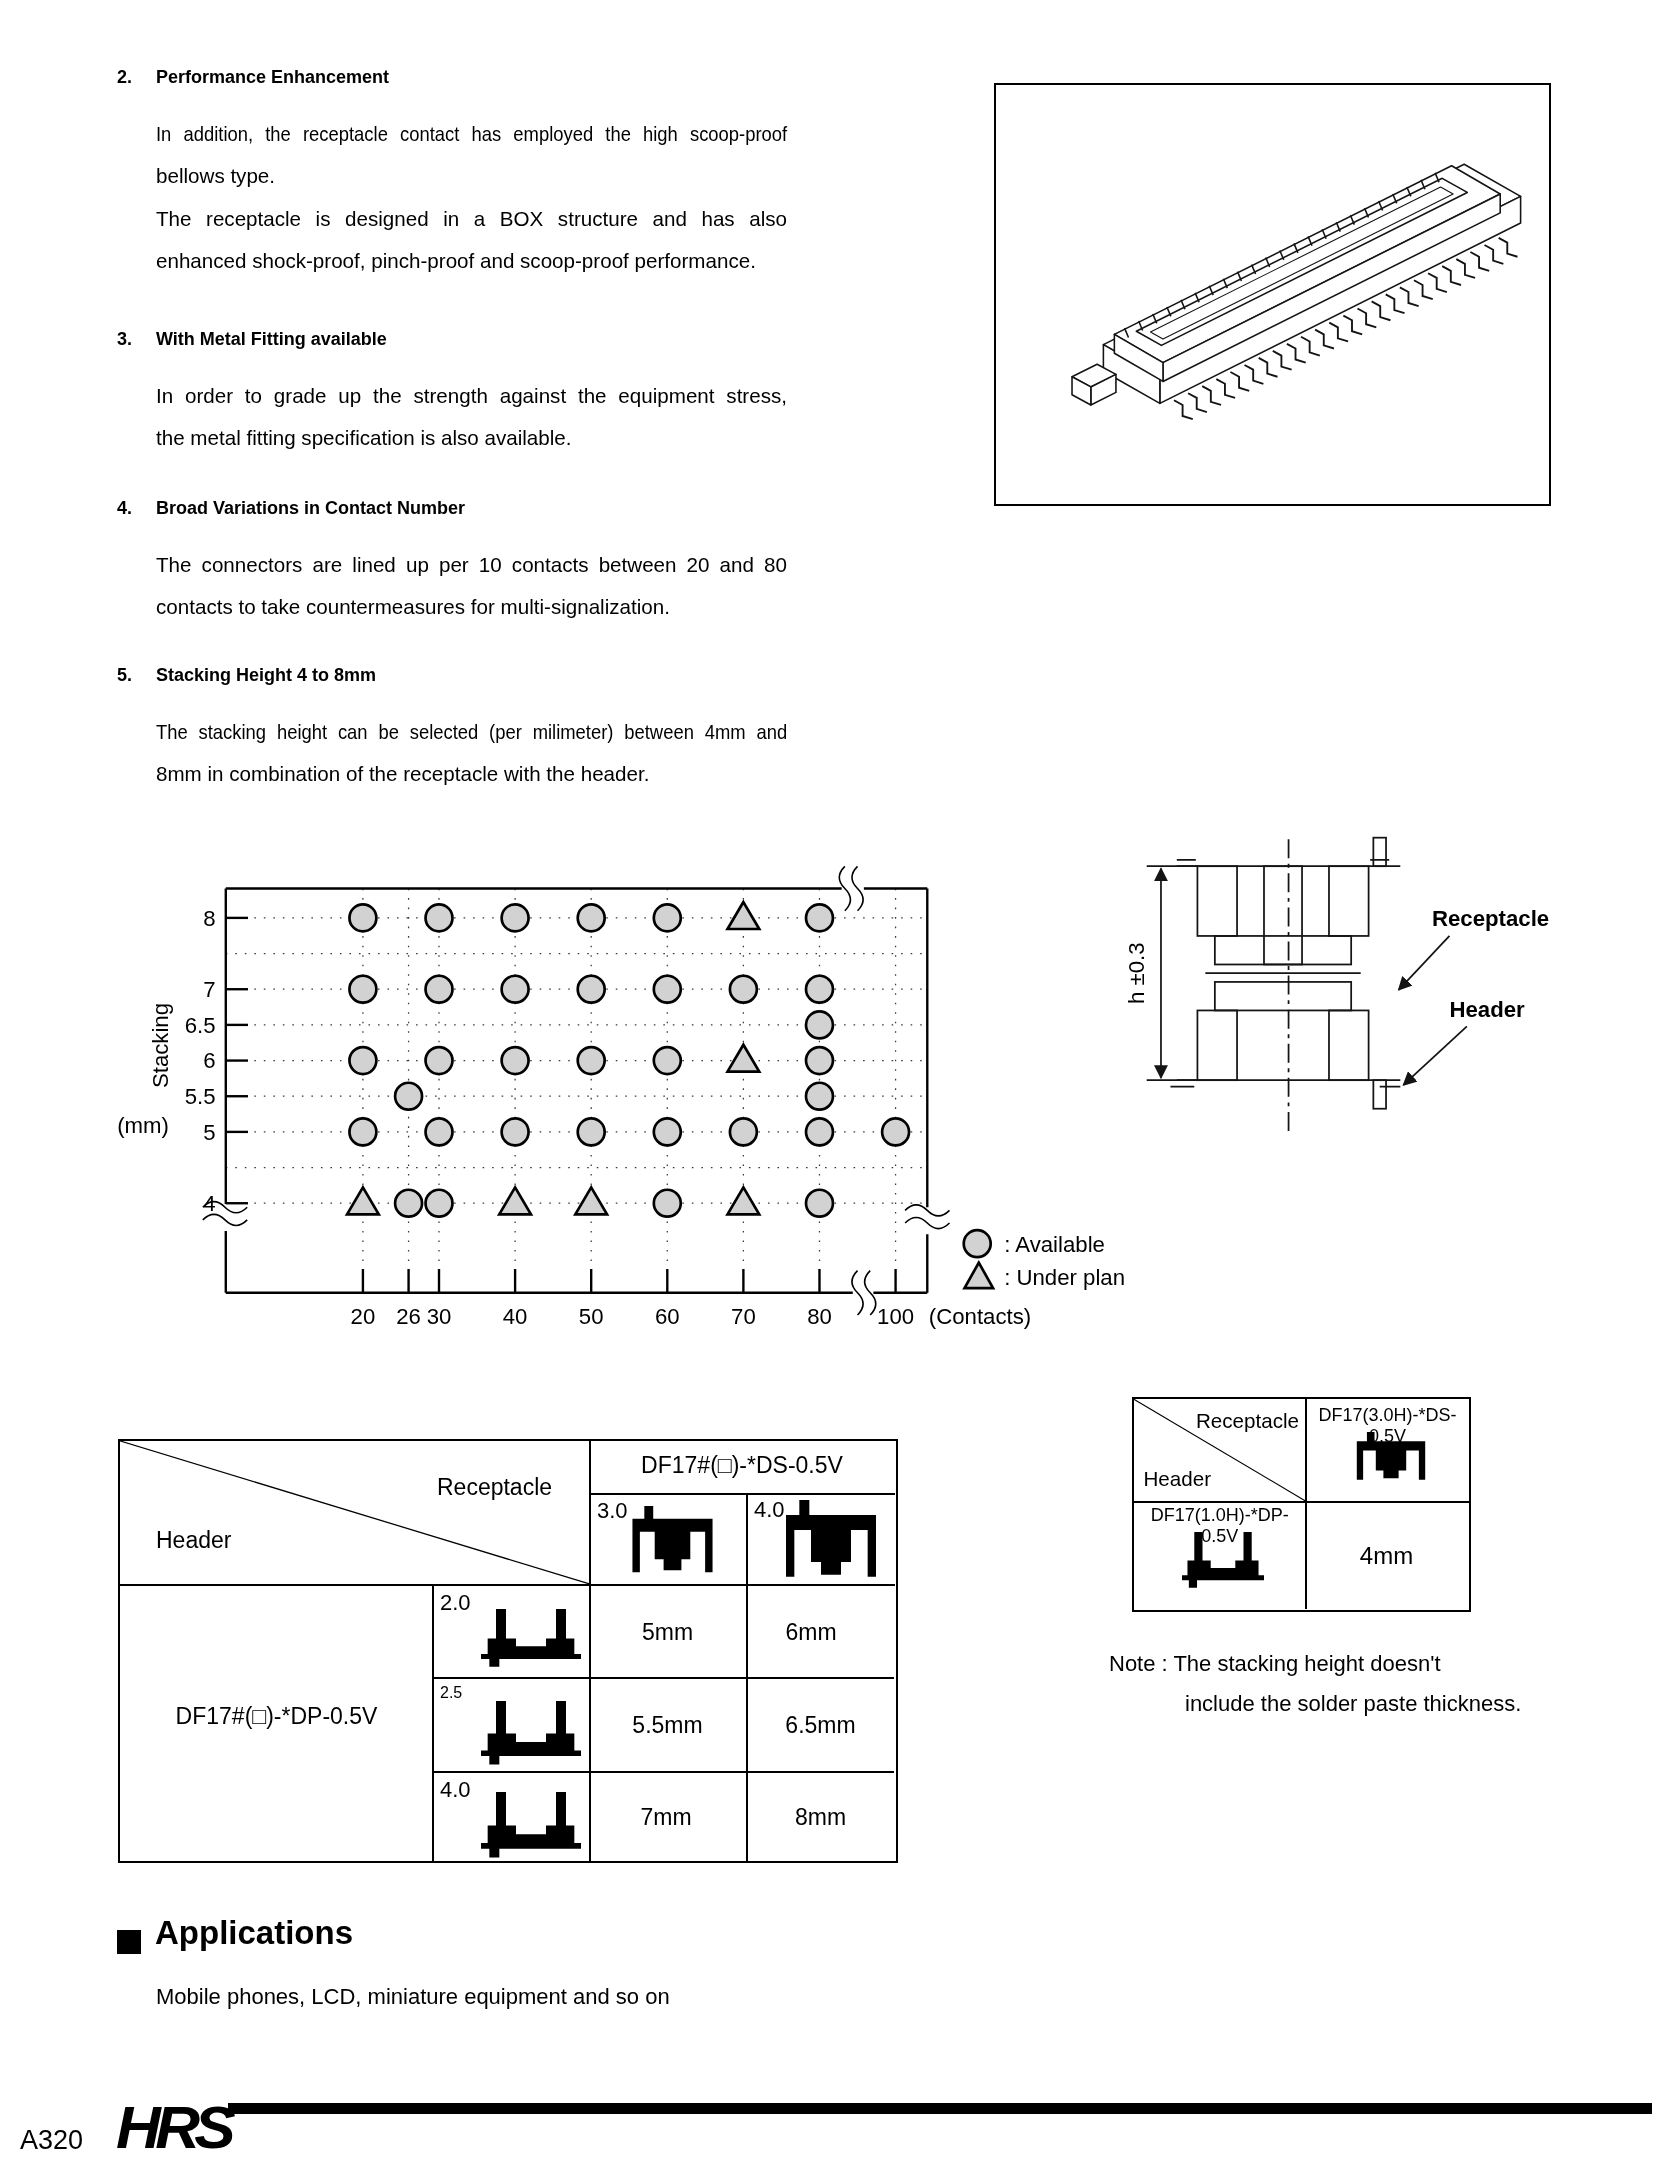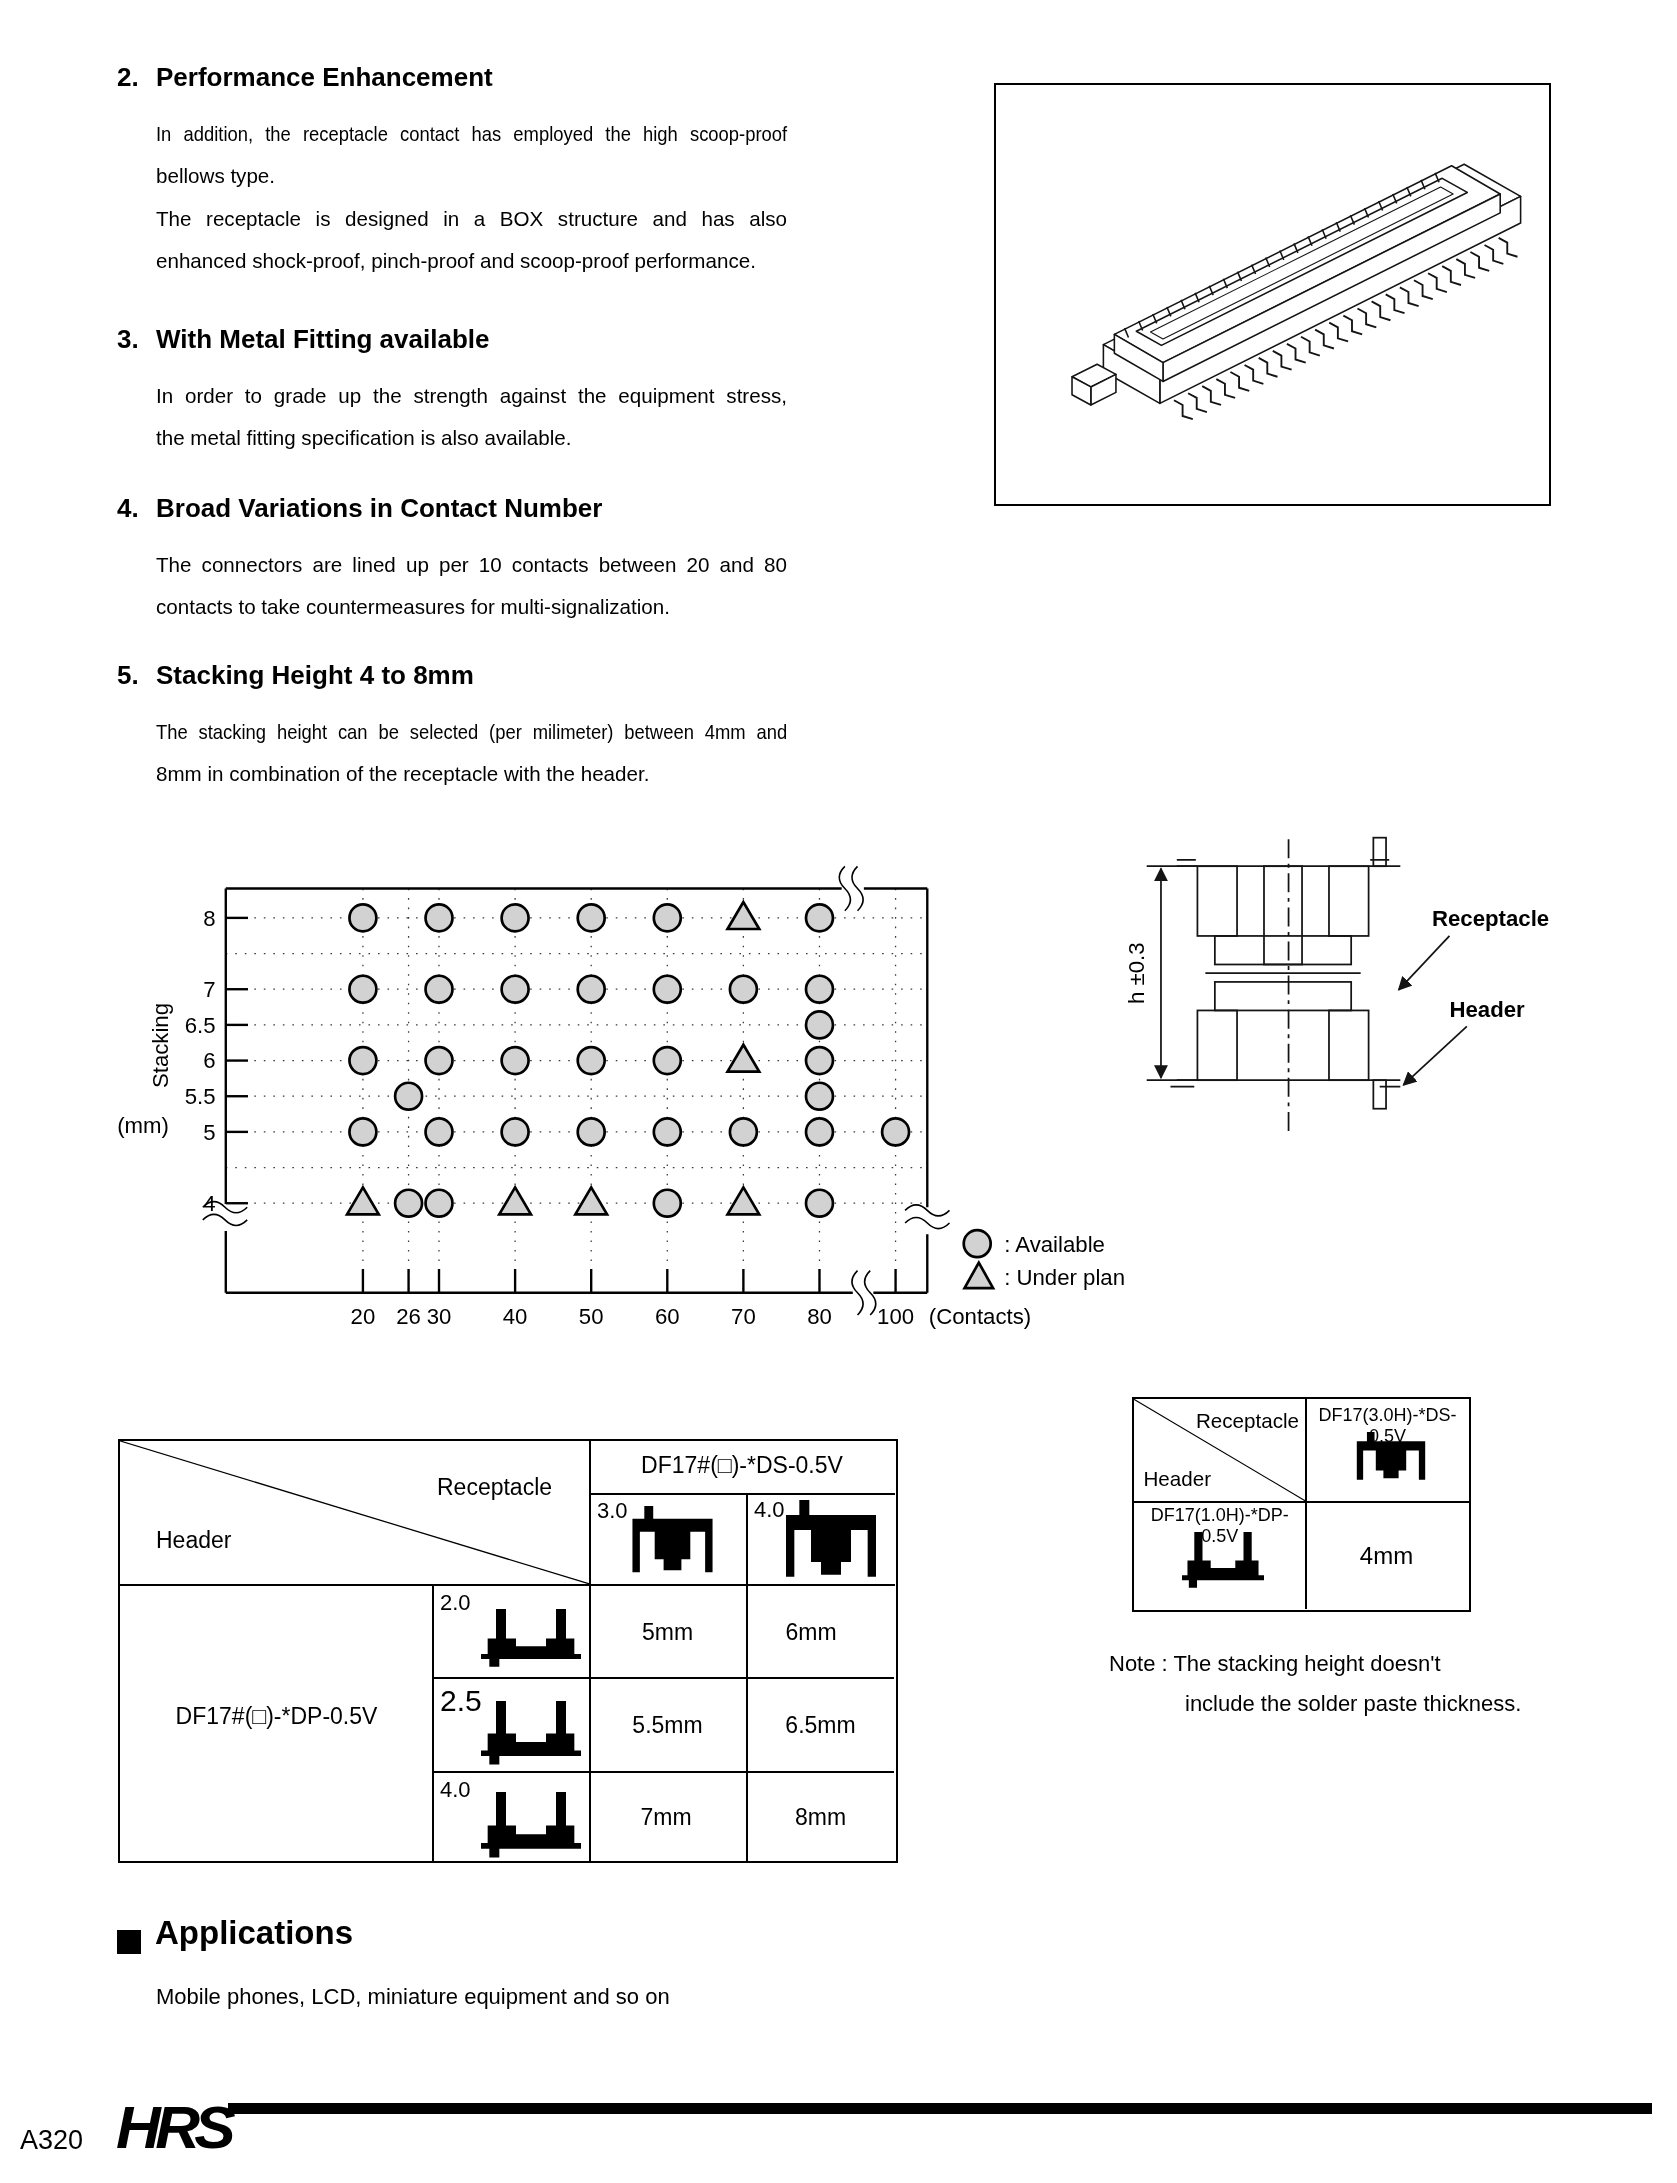--- a/index.html
+++ b/index.html
@@ -2,21 +2,21 @@
 <html style="font-size:12.7px"><head>
 <meta charset="utf-8">
 <style>
   html,body{margin:0;padding:0;background:#e8e8e8}
   #page{position:relative;width:1677px;height:2183px;background:#ffffff;overflow:hidden;
         font-family:"Liberation Sans",sans-serif;color:#000}
   .abs{position:absolute}
   
   .section{position:absolute;left:117px;width:682px}
   .s0{top:62px}.s1{top:324px}.s2{top:493px}.s3{top:660px}
-  .sec-head{font-size:26px;font-weight:bold;line-height:30px;white-space:nowrap}
+  .sec-head{font-size:18px;font-weight:bold;line-height:30px;white-space:nowrap}
   .sec-num{display:inline-block;min-width:39px}
   .sec-body{margin-left:39px;width:631px;margin-top:20.6px;font-size:20.6px;line-height:42px}
   .para+.para{margin-top:1.6px}
   .line{white-space:nowrap}
   .line.j{white-space:normal;text-align:justify;text-align-last:justify}
   .line.cond{transform-origin:left center}
   
   #conn-box{left:994px;top:83px;width:557px;height:423px;border:2.4px solid #000;box-sizing:border-box}
   
   #chart-svg{left:79px;top:841px}
@@ -333,21 +333,21 @@
     </div>
 
     <div class="tcell ctr" style="left:8px;top:262px;width:297px">DF17#(□)-*DP-0.5V</div>
 
     <div class="tcell" style="left:320px;top:149px;font-size:22px">2.0</div>
     <div class="icon" style="left:361px;top:168px;width:100px;height:59px">
       <svg viewBox="0 0 120 92" preserveAspectRatio="none">
           <path fill="#000" d="M18,0h12v46H18z M90,0h12v46H90z M8,46h34v12h36v-12h34v32H8z M0,70h14v8H0z M106,70h14v8h-14z M10,78h12v12H10z"></path>
         </svg>
     </div>
-    <div class="tcell" style="left:320px;top:243px;font-size:30px">2.5</div>
+    <div class="tcell" style="left:320px;top:243px;font-size:16px">2.5</div>
     <div class="icon" style="left:361px;top:260px;width:100px;height:65px">
       <svg viewBox="0 0 120 92" preserveAspectRatio="none">
           <path fill="#000" d="M18,0h12v46H18z M90,0h12v46H90z M8,46h34v12h36v-12h34v32H8z M0,70h14v8H0z M106,70h14v8h-14z M10,78h12v12H10z"></path>
         </svg>
     </div>
     <div class="tcell" style="left:320px;top:336px;font-size:22px">4.0</div>
     <div class="icon" style="left:361px;top:351px;width:100px;height:67px">
       <svg viewBox="0 0 120 92" preserveAspectRatio="none">
           <path fill="#000" d="M18,0h12v46H18z M90,0h12v46H90z M8,46h34v12h36v-12h34v32H8z M0,70h14v8H0z M106,70h14v8h-14z M10,78h12v12H10z"></path>
         </svg>

